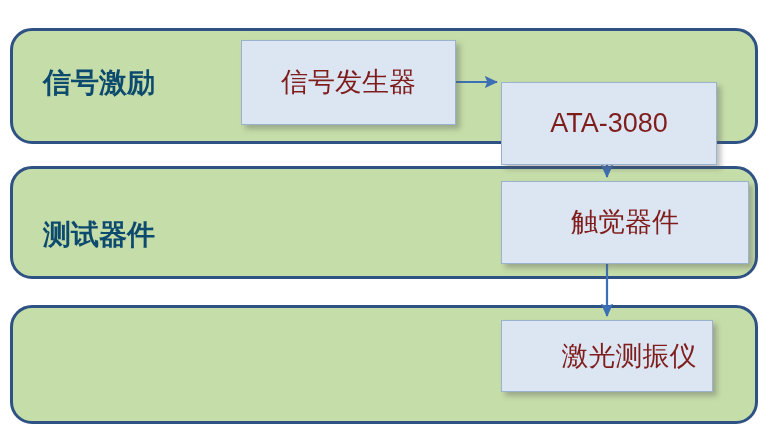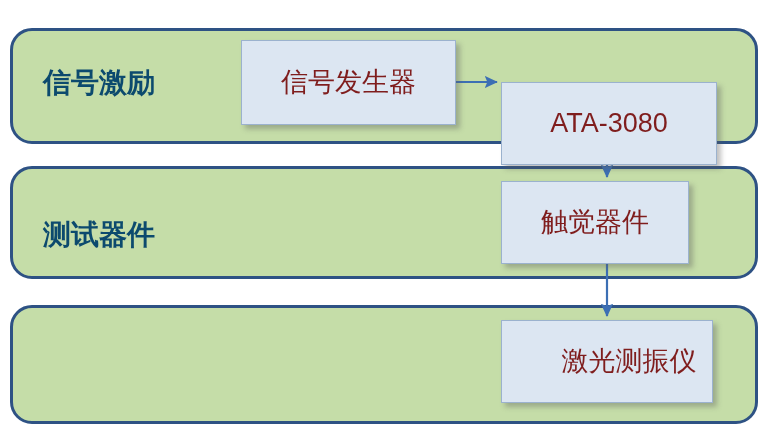--- a/index.html
+++ b/index.html
@@ -59,22 +59,22 @@
     box-shadow: 4px 4px 5px rgba(90, 90, 90, 0.38);
   }
   .node-label {
     font-size: 27px;
     color: #7f1d1d;
     white-space: nowrap;
     line-height: 1;
   }
   #node-signal-generator { left: 241px; top: 40px;  width: 215px; height: 85px; }
   #node-ata-3080        { left: 501px; top: 40px;  width: 216px; height: 83px; margin-top: 42px; }
-  #node-tactile-device  { left: 501px; top: 181px; width: 188px; height: 83px; }
-  #node-laser-vibrometer{ left: 501px; top: 320px; width: 212px; height: 83px; padding-left: 44px; }
+  #node-tactile-device  { left: 501px; top: 181px; width: 248px; height: 83px; }
+  #node-laser-vibrometer{ left: 501px; top: 320px; width: 212px; height: 72px; padding-left: 44px; }
 
   
   #arrow-layer {
     position: absolute;
     left: 0; top: 0;
     width: 776px;
     height: 441px;
     pointer-events: none;
   }
 </style>

